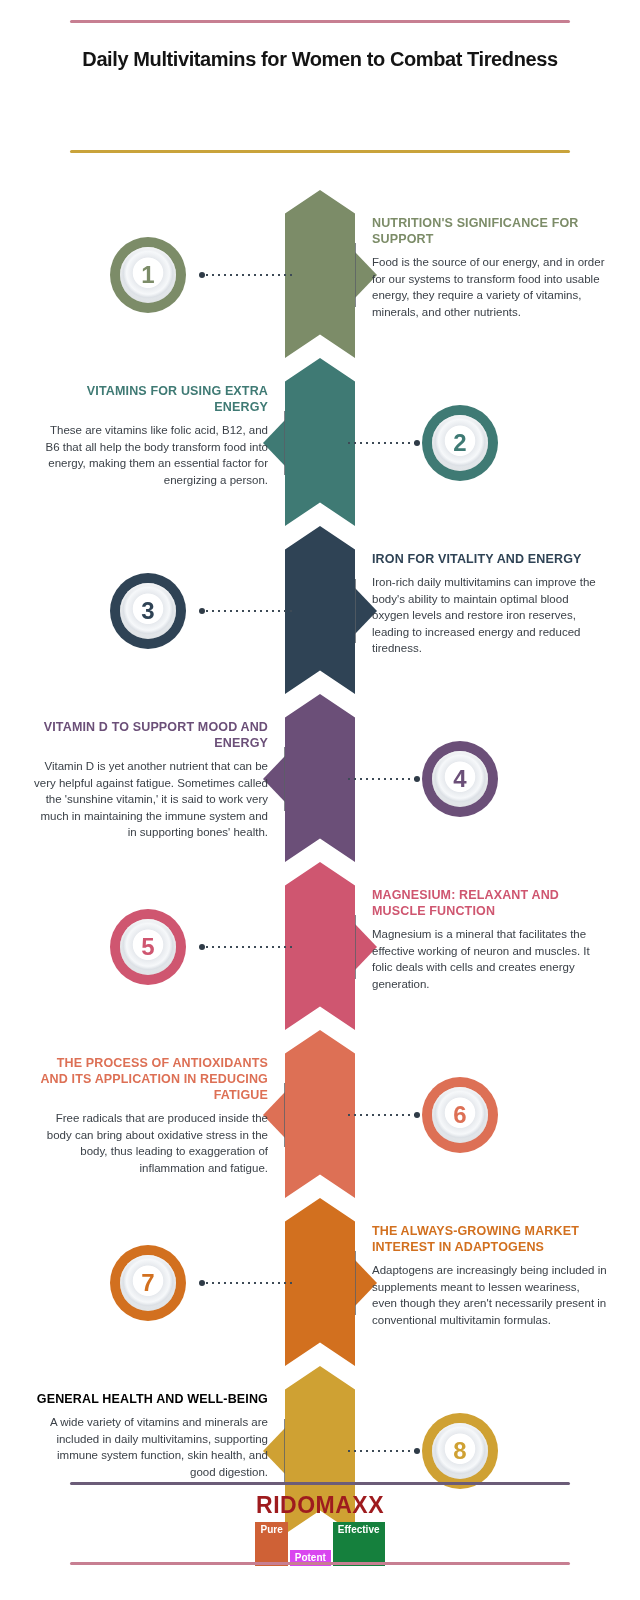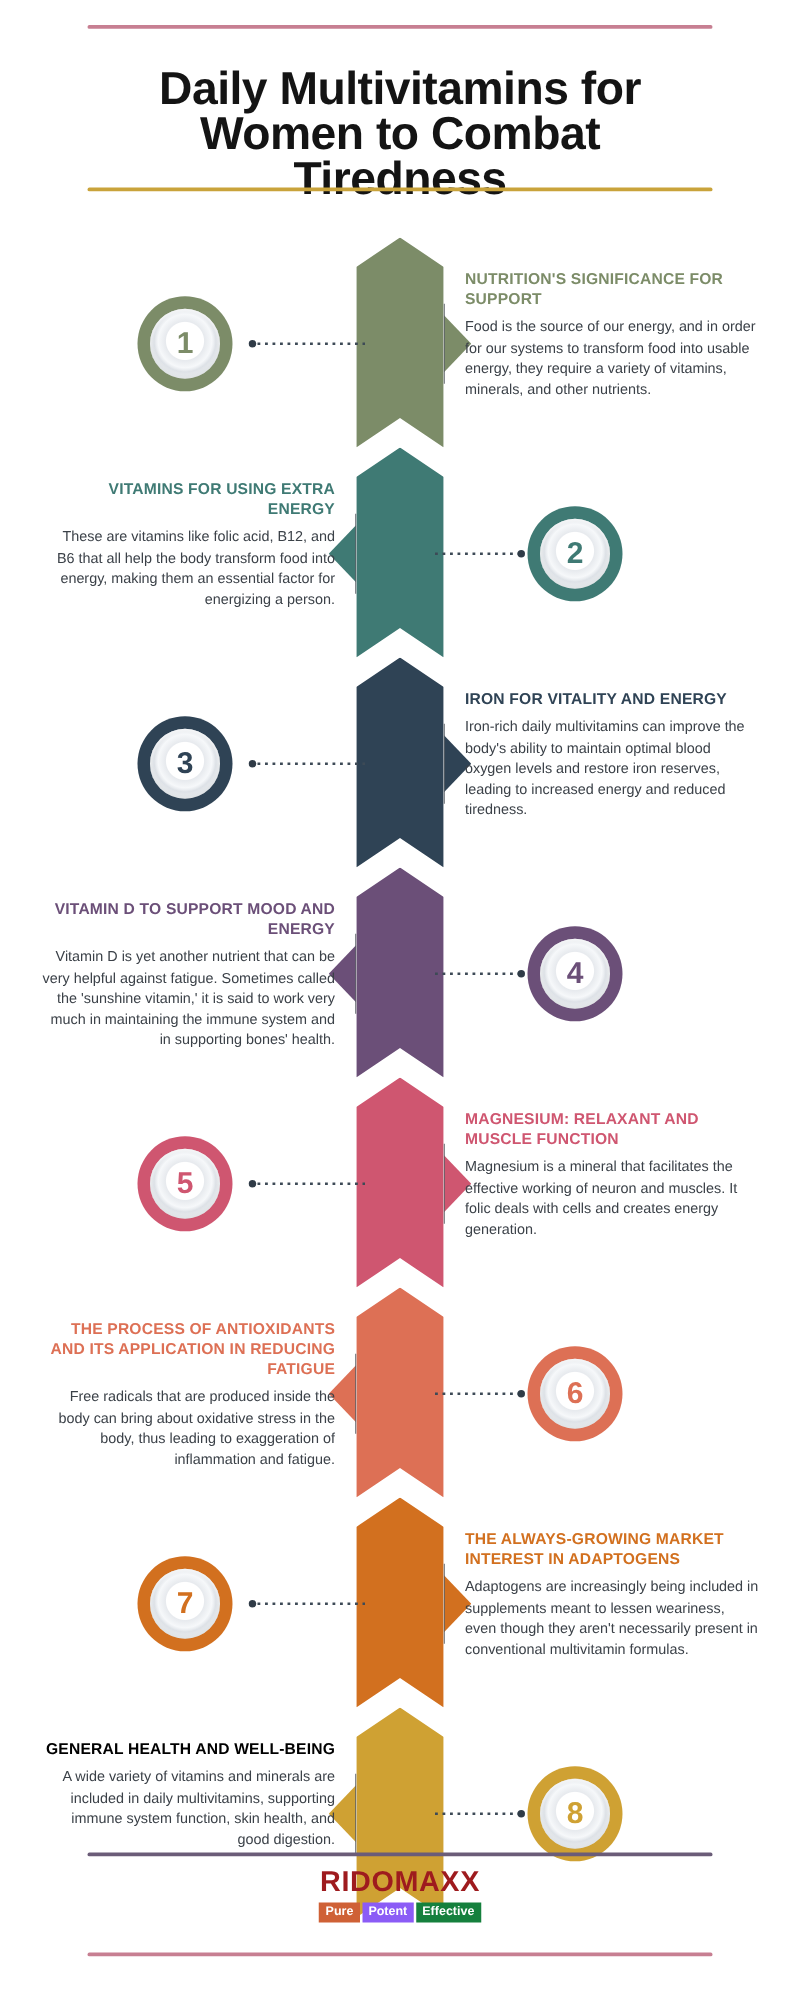--- a/index.html
+++ b/index.html
@@ -17,21 +17,21 @@
     position:absolute;left:70px;top:20px;width:500px;height:3px;
     background:#c77f92;border-radius:2px;
   }
   .rule-title-bottom{
     position:absolute;left:70px;top:150px;width:500px;height:3px;
     background:#c9a33b;border-radius:2px;
   }
   .title{
     position:absolute;left:70px;top:28px;width:500px;
     text-align:center;
-    font-size:37px;line-height:36px;font-weight:bold;
+    font-size:20px;line-height:36px;font-weight:bold;
     letter-spacing:-0.4px;
     color:#141414;
   }
 
   
   .ribbons{
     position:absolute;left:285px;top:190px;width:70px;height:1265px;
   }
   .ribbon{
     position:absolute;left:0;width:70px;
@@ -224,19 +224,19 @@
         <div class="blk-title" style="color: #000000;">GENERAL HEALTH AND WELL-BEING</div>
         <div class="blk-body">A wide variety of vitamins and minerals are included in daily multivitamins, supporting immune system function, skin health, and good digestion.</div>
       </div>
     </div>
 
   <div class="rule-foot-top" style="background: rgb(107, 92, 120);"></div>
   <div class="brand">
     <div class="brand-name">RIDOMAXX</div>
     <div class="brand-tags" id="brand-tags">
         <span class="tag" style="background: rgb(207, 97, 54);">Pure</span>
-        <span class="tag" style="background: #8b5cf6;">Potent</span>
+        <span class="tag" style="background: #d946ef; margin-top: 28px;">Potent</span>
         <span class="tag" style="background: #15803d;">Effective</span>
       </div>
   </div>
   <div class="rule-foot-bottom" style="background: rgb(199, 127, 146);"></div>
 
 </div>
 
 </body></html>

